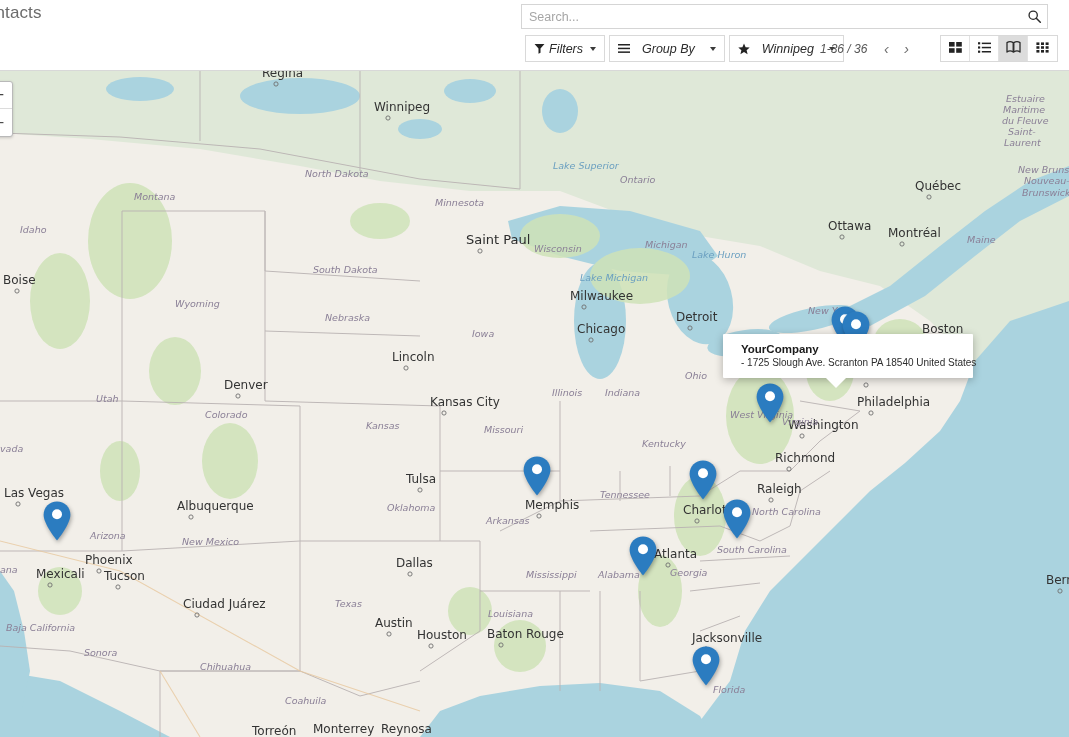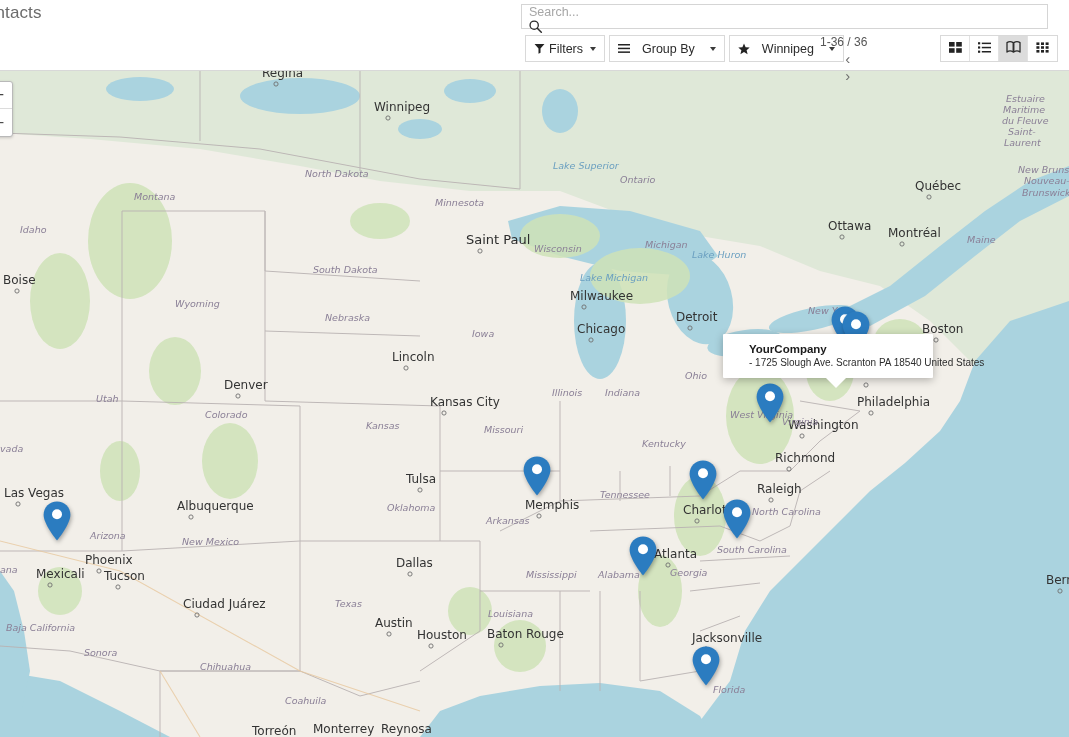--- a/index.html
+++ b/index.html
@@ -32,21 +32,20 @@
   }
 
   
   #searchbar {
     position: absolute;
     left: 521px; top: 4px;
     width: 527px; height: 25px;
     border: 1px solid #d5d5d5;
     background: #fff;
     display: flex;
-    flex-direction: column;
   }
   #search-input {
     flex: 1 1 auto;
     border: 0; outline: 0;
     height: 100%;
     padding: 0 7px;
     font-size: 12.5px;
     font-family: "Liberation Sans", sans-serif;
     color: #333;
     background: transparent;
@@ -56,21 +55,21 @@
     width: 26px; height: 100%;
     display: flex; align-items: center; justify-content: center;
     cursor: pointer;
     color: #2b2b2b;
   }
 
   
   #toolbar-row {
     position: absolute;
     left: 0; top: 35px;
-    width: 1069px; height: 30px;
+    width: 1069px; height: 30px; font-style: italic;
   }
 
   .btn-group {
     position: absolute;
     display: flex;
   }
   .tbtn {
     height: 27px;
     background: #ffffff;
     border: 1px solid #d9d9d9;
@@ -100,21 +99,20 @@
   
   #pager {
     position: absolute;
     left: 820px; top: 0px;
     height: 27px;
     display: flex;
     align-items: center;
     gap: 2px;
     font-size: 12px;
     color: #4a4a4a;
-    flex-direction: column;
   }
   #pager .count { margin-right: 8px; color: #555; }
   .pgbtn {
     width: 18px; height: 22px;
     display: flex; align-items: center; justify-content: center;
     cursor: pointer;
     color: #6e6e6e;
     font-size: 15px;
     line-height: 1;
   }
@@ -181,24 +179,24 @@
     z-index: 30;
     cursor: pointer;
     filter: drop-shadow(1px 2px 2px rgba(0,0,0,.32));
   }
   .marker svg { display: block; width: 30px; height: 42px; }
 
   
   #map-popup {
     position: absolute;
     left: 723px; top: 263px;
-    width: 210px;
+    width: 250px;
     background: #fff;
     border-radius: 1px;
-    padding: 9px 12px 10px 26px;
+    padding: 9px 12px 10px 18px;
     z-index: 35;
     box-shadow: 0 2px 8px rgba(0,0,0,.28);
   }
   #map-popup:after {
     content: "";
     position: absolute;
     left: 102px; bottom: -10px;
     width: 0; height: 0;
     border-left: 11px solid transparent;
     border-right: 11px solid transparent;

